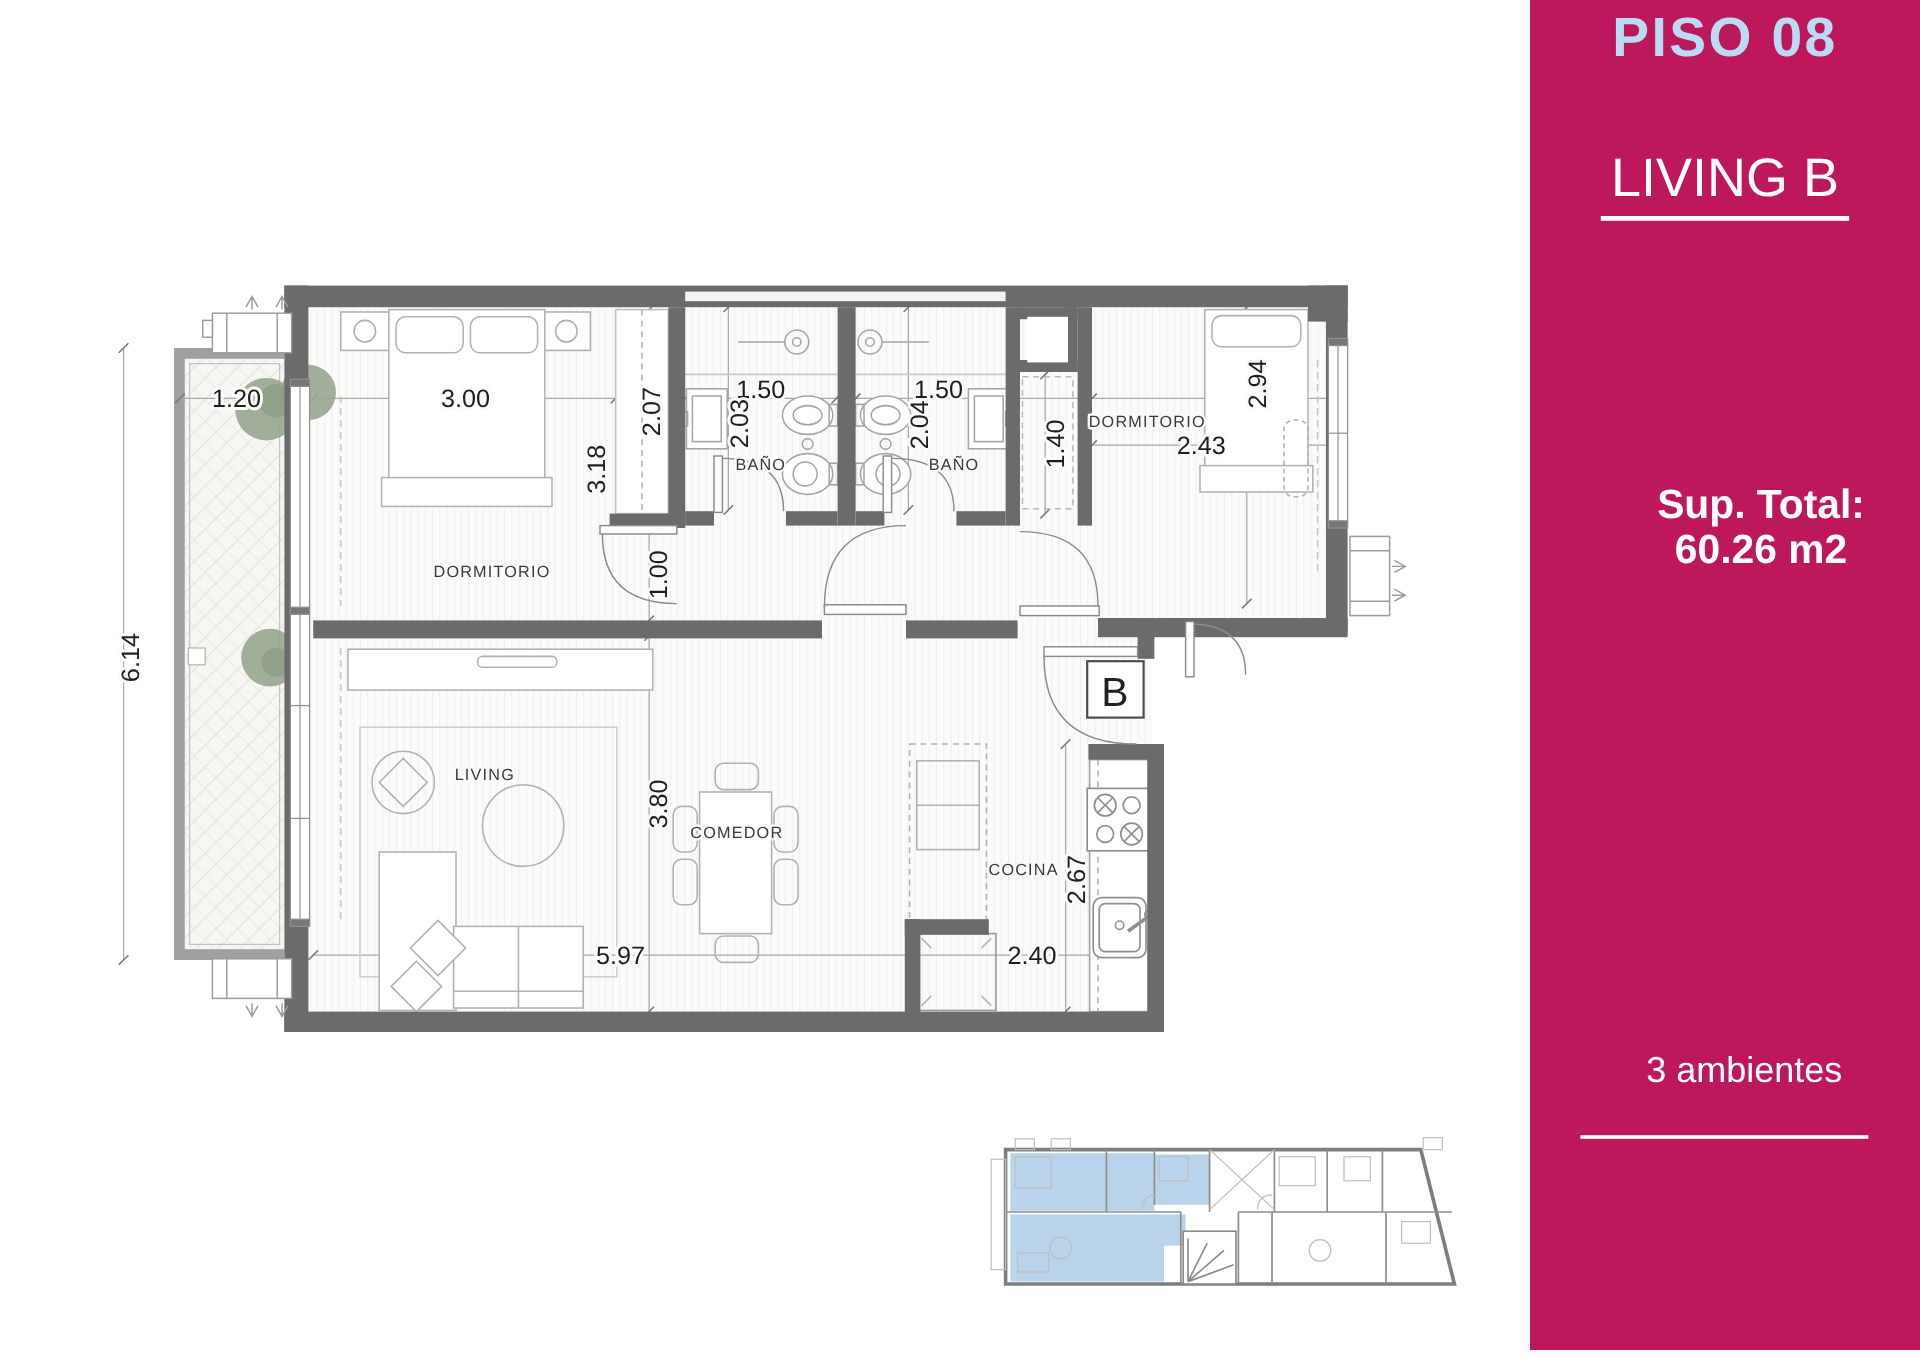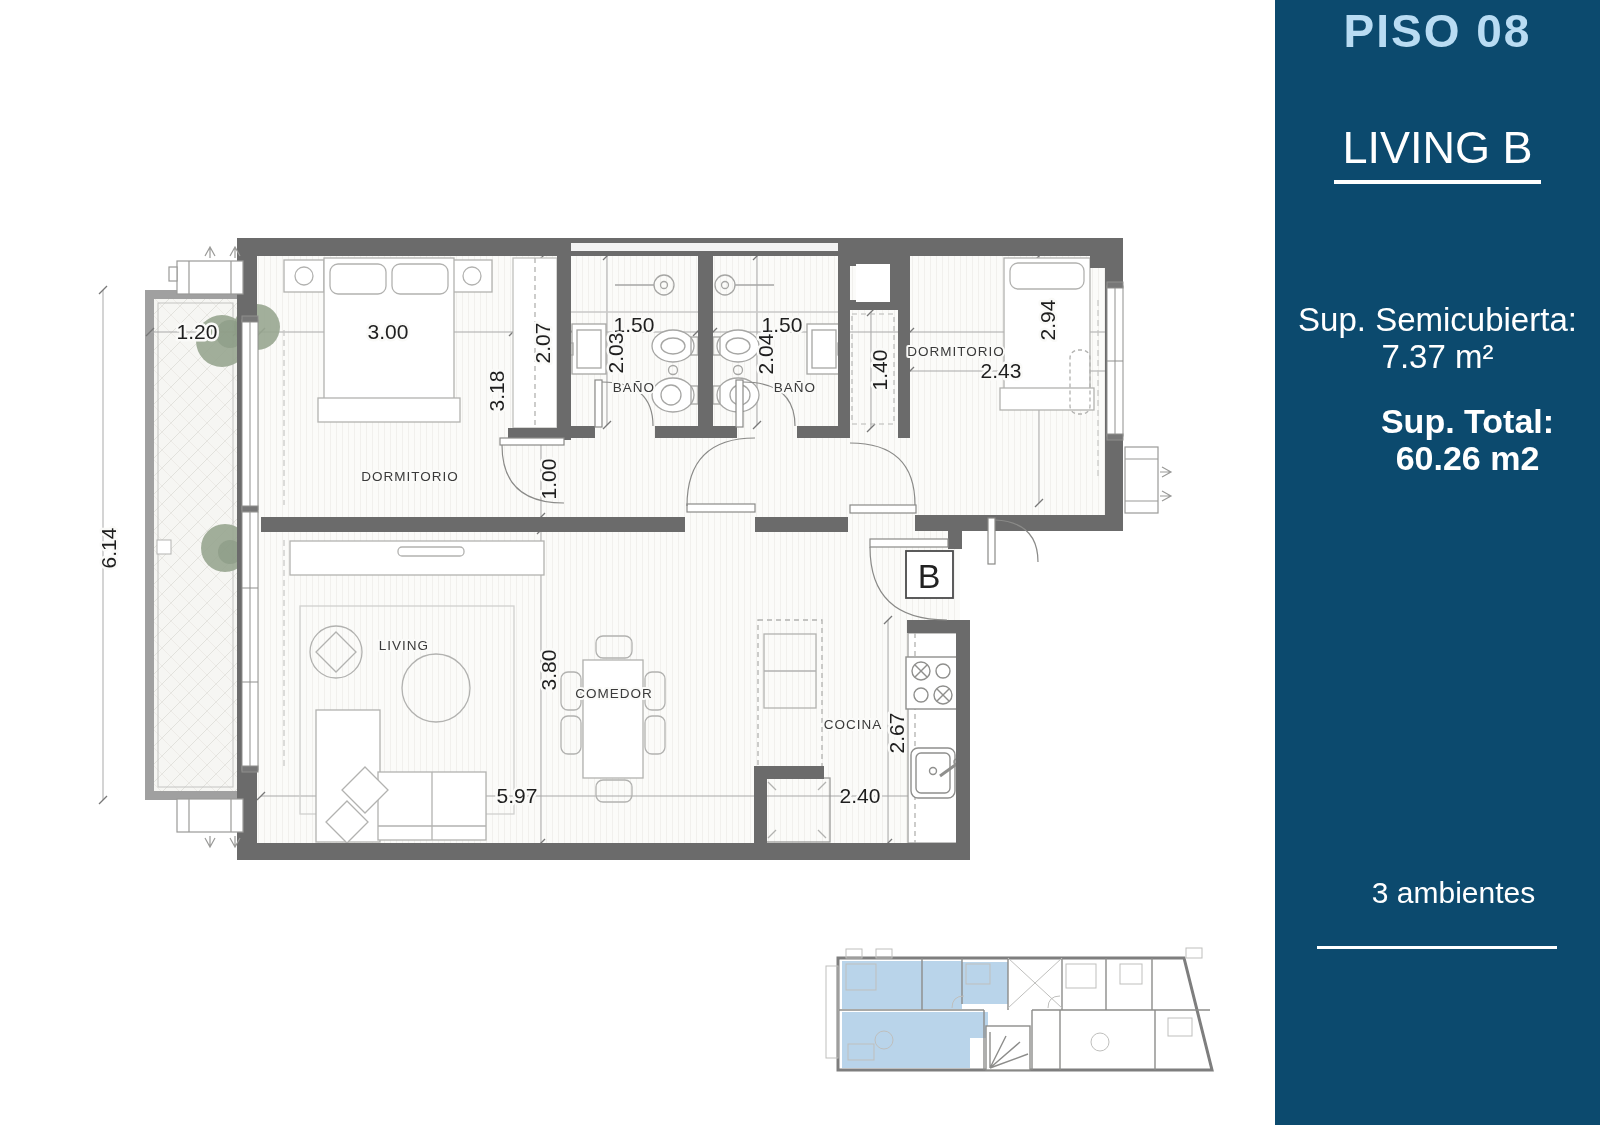--- a/index.html
+++ b/index.html
@@ -6,21 +6,21 @@
   .canvas{position:relative;width:1600px;height:1131px;background:#ffffff;
           font-family:"Liberation Sans",sans-serif;overflow:hidden;}
   svg text{user-select:none;}
   .plan-svg{position:absolute;left:0;top:0;}
   .dim{font-size:21px;fill:#1e1e1e;text-anchor:middle;
        paint-order:stroke;stroke:#fafaf8;stroke-width:5px;stroke-linejoin:round;}
   .rlabel{font-size:13.5px;fill:#3a3a3a;letter-spacing:1px;text-anchor:middle;
        paint-order:stroke;stroke:#fafaf8;stroke-width:4px;stroke-linejoin:round;}
   .badge-letter{font-size:34px;fill:#222;text-anchor:middle;}
   .sidebar{position:absolute;left:1275px;top:0;width:325px;height:1125px;
-           background:#0c4a6e;color:#fff;text-align:center;}
+           background:#be185d;color:#fff;text-align:center;}
   .piso{position:absolute;top:4px;left:0;width:100%;font-size:46px;font-weight:bold;
         color:#B9DCF3;letter-spacing:2px;}
   .unidad-wrap{position:absolute;top:122px;left:0;width:100%;}
   .unidad{display:inline-block;font-size:45px;border-bottom:4px solid #ffffff;
           padding:0 8px 6px 8px;}
   .sup{position:absolute;left:0;width:100%;font-size:33px;line-height:37px;}
   .sup-cubierta{top:203px;}
   .sup-semi{top:301px;}
   .sup-total{top:403px;font-weight:bold;font-size:34px;margin-left:30px;}
   .ambientes{position:absolute;top:876px;left:16px;width:100%;font-size:30px;}
@@ -376,24 +376,20 @@
       <rect x="1186" y="948" width="16" height="10"></rect>
     </g>
   </g>
 </svg>
 
 <div class="sidebar">
   <div class="piso">PISO 08</div>
   <div class="unidad-wrap">
     <span class="unidad">LIVING B</span>
   </div>
-  <div class="sup sup-semi">
-    <div>Sup. Semicubierta:</div>
-    <div>7.37 m²</div>
-  </div>
   <div class="sup sup-total">
     <div>Sup. Total:</div>
     <div>60.26 m2</div>
   </div>
   <div class="ambientes">3 ambientes</div>
   <div class="divider"></div>
 </div>
 
 </div>
 

